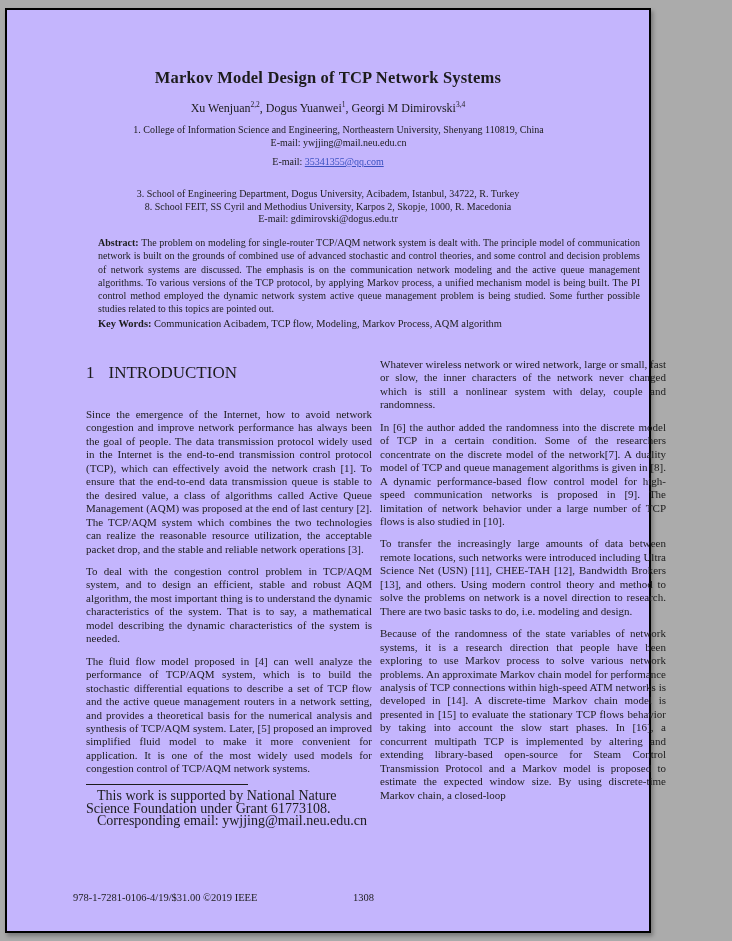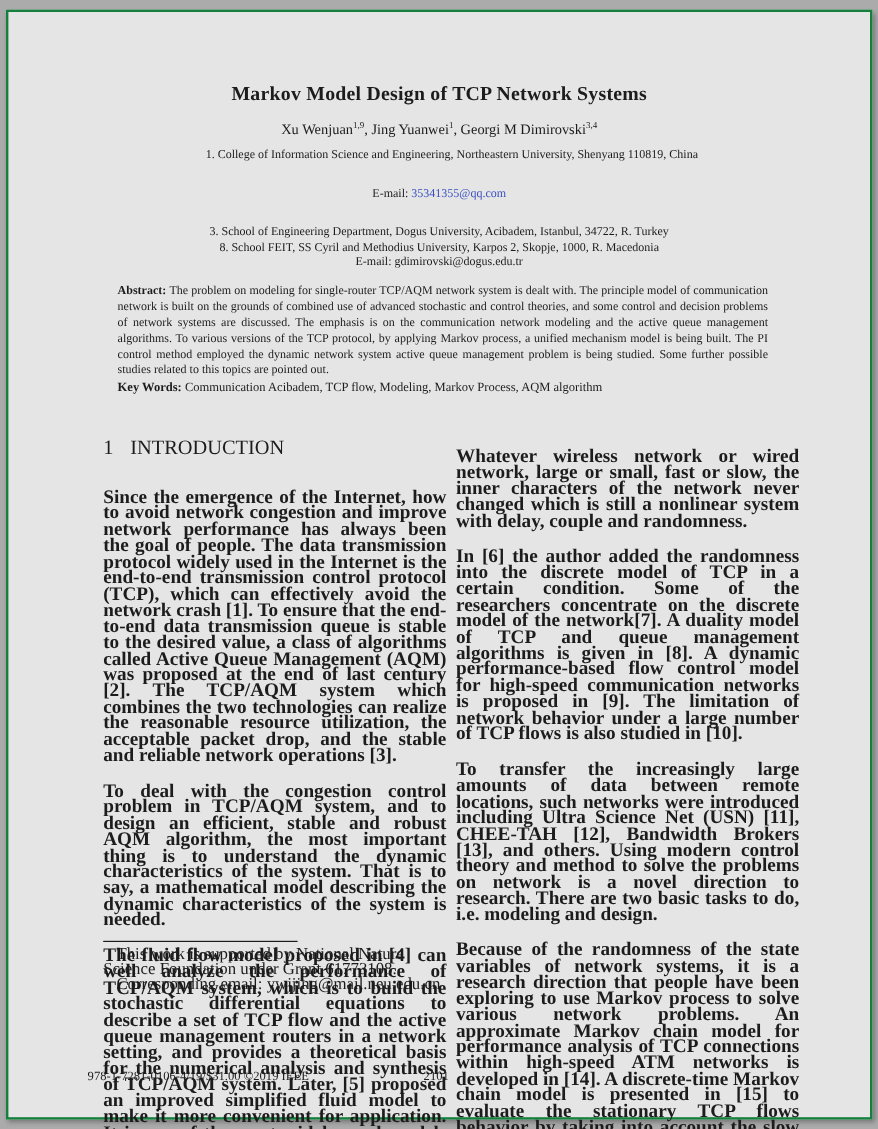--- a/index.html
+++ b/index.html
@@ -6,44 +6,44 @@
   html, body {
     width: 732px; height: 941px;
     background: #ababab;
     font-family: "Liberation Serif", serif;
     color: #1c1c1c;
     overflow: hidden;
   }
   .page {
     position: absolute;
     left: 5px; top: 8px;
-    width: 722px; height: 925px;
-    background: #e5e5e5;
-    border: 2px solid #15803d;
+    width: 646px; height: 925px;
+    background: #c4b5fd;
+    border: 2px solid #000000;
     box-shadow: 2px 3px 4px rgba(0,0,0,0.30);
   }
   .abs { position: absolute; }
   .center { text-align: center; }
 
   .title {
     top: 58px; left: 0; right: 0;
     font-size: 16.5px; font-weight: bold;
     letter-spacing: 0.2px;
   }
   .authors {
     top: 91px; left: 0; right: 0;
     font-size: 12px;
   }
   sup { font-size: 7.5px; vertical-align: super; line-height: 0; }
 
   .affil { left: 0; right: 0; font-size: 10px; line-height: 12.5px; }
   .affil-1 { top: 114px; padding-left: 21px; }
   .affil-2 { top: 146px; }
   .affil-34 { top: 178px; }
-  a.email-link { color: #3a50c0; cursor: pointer; }
+  a.email-link { color: #3a50c0; text-decoration: underline; cursor: pointer; }
 
   .abstract {
     top: 226px; left: 91px; width: 542px;
     font-size: 10px; line-height: 13.3px;
     text-align: justify;
   }
   .keywords {
     top: 307px; left: 91px; width: 542px;
     font-size: 10.45px; line-height: 13.3px;
   }
@@ -53,24 +53,23 @@
     top: 348px; left: 79px; width: 580px;
     display: flex; gap: 8px;
   }
   .col { width: 286px; }
   .section-heading {
     margin-top: 5px; margin-bottom: 25px;
     font-size: 17px; font-weight: normal;
   }
   .section-heading .sec-num { margin-right: 14px; }
   .col p {
-    font-size: 16px; line-height: 13.45px;
+    font-size: 11px; line-height: 13.45px;
     text-align: justify;
-    margin: 16px 0 9px 0;
-    font-weight: bold;
+    margin: 0 0 9px 0;
   }
 
   .footnote {
     top: 774px; left: 79px; width: 288px;
     font-size: 14px; line-height: 12.6px;
   }
   .footnote-rule {
     width: 162px; border-top: 1.4px solid #1c1c1c;
     margin-bottom: 5px;
   }
@@ -80,24 +79,25 @@
   .footer .copyright { position: absolute; left: 66px; }
   .footer .page-number { position: absolute; left: 346px; }
 </style>
 </head>
 <body>
 
 <div class="page">
 
   <h1 class="abs title center">Markov Model Design of TCP Network Systems</h1>
 
-  <div class="abs authors center"><span>Xu Wenjuan</span><sup>1,9</sup><span>, Jing Yuanwei</span><sup>1</sup><span>, Georgi M Dimirovski</span><sup>3,4</sup></div>
+  <div class="abs authors center"><span>Xu Wenjuan</span><sup>2,2</sup><span>, Dogus Yuanwei</span><sup>1</sup><span>, Georgi M Dimirovski</span><sup>3,4</sup></div>
 
   <div class="abs affil affil-1 center">
     <div>1. College of Information Science and Engineering, Northeastern University, Shenyang 110819, China</div>
+    <div>E-mail: ywjjing@mail.neu.edu.cn</div>
   </div>
 
   <div class="abs affil affil-2 center">
     <div><span>E-mail: </span><a class="email-link">35341355@qq.com</a></div>
   </div>
 
   <div class="abs affil affil-34 center">
     <div>3. School of Engineering Department, Dogus University, Acibadem, Istanbul, 34722, R. Turkey</div>
     <div>8. School FEIT, SS Cyril and Methodius University, Karpos 2, Skopje, 1000, R. Macedonia</div>
     <div>E-mail: gdimirovski@dogus.edu.tr</div>
@@ -123,16 +123,16 @@
   </div>
 
   <div class="abs footnote">
     <div class="footnote-rule"></div>
     <p>This work is supported by National Nature Science Foundation under Grant 61773108.</p>
     <p>Corresponding email: ywjjing@mail.neu.edu.cn</p>
   </div>
 
   <div class="abs footer">
     <span class="copyright">978-1-7281-0106-4/19/$31.00 ©2019 IEEE</span>
-    <span class="page-number">2101</span>
+    <span class="page-number">1308</span>
   </div>
 
 </div>
 
 </body></html>

